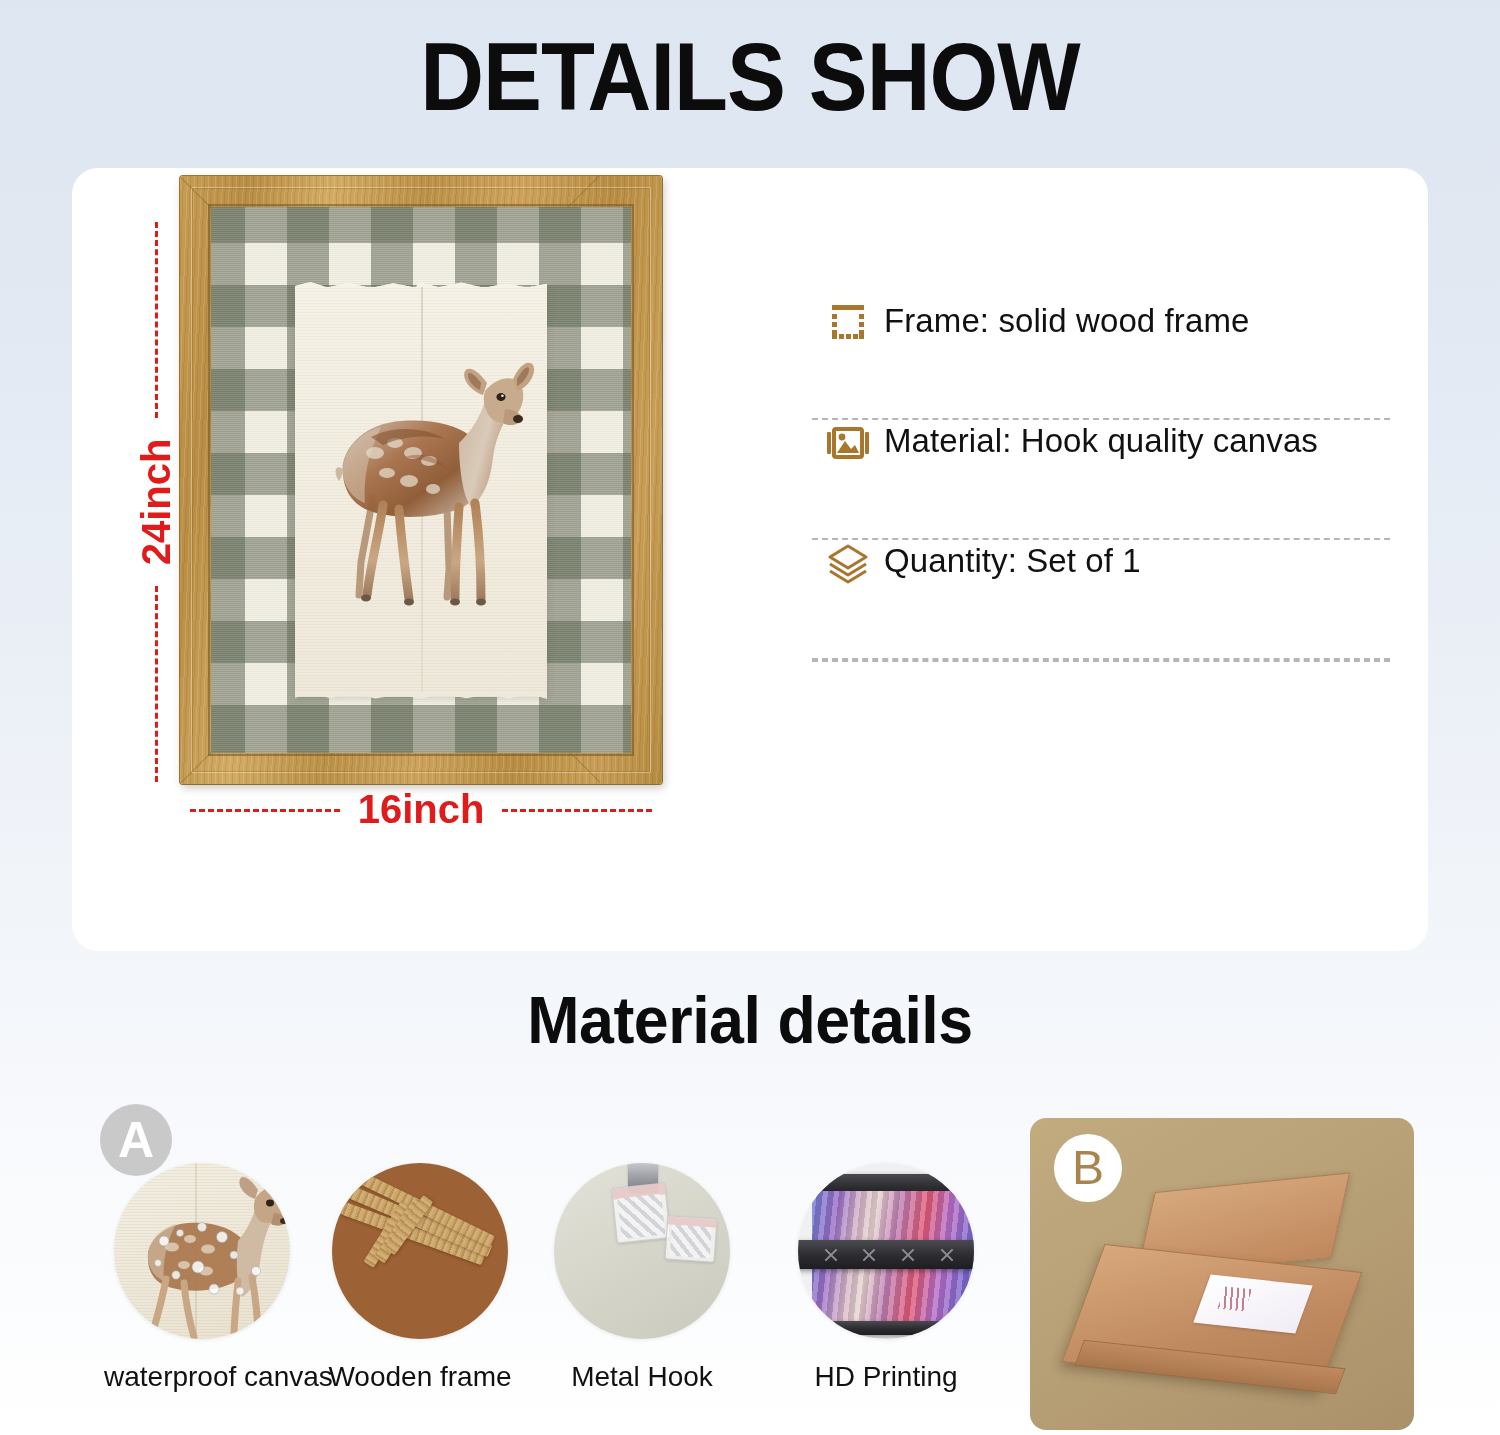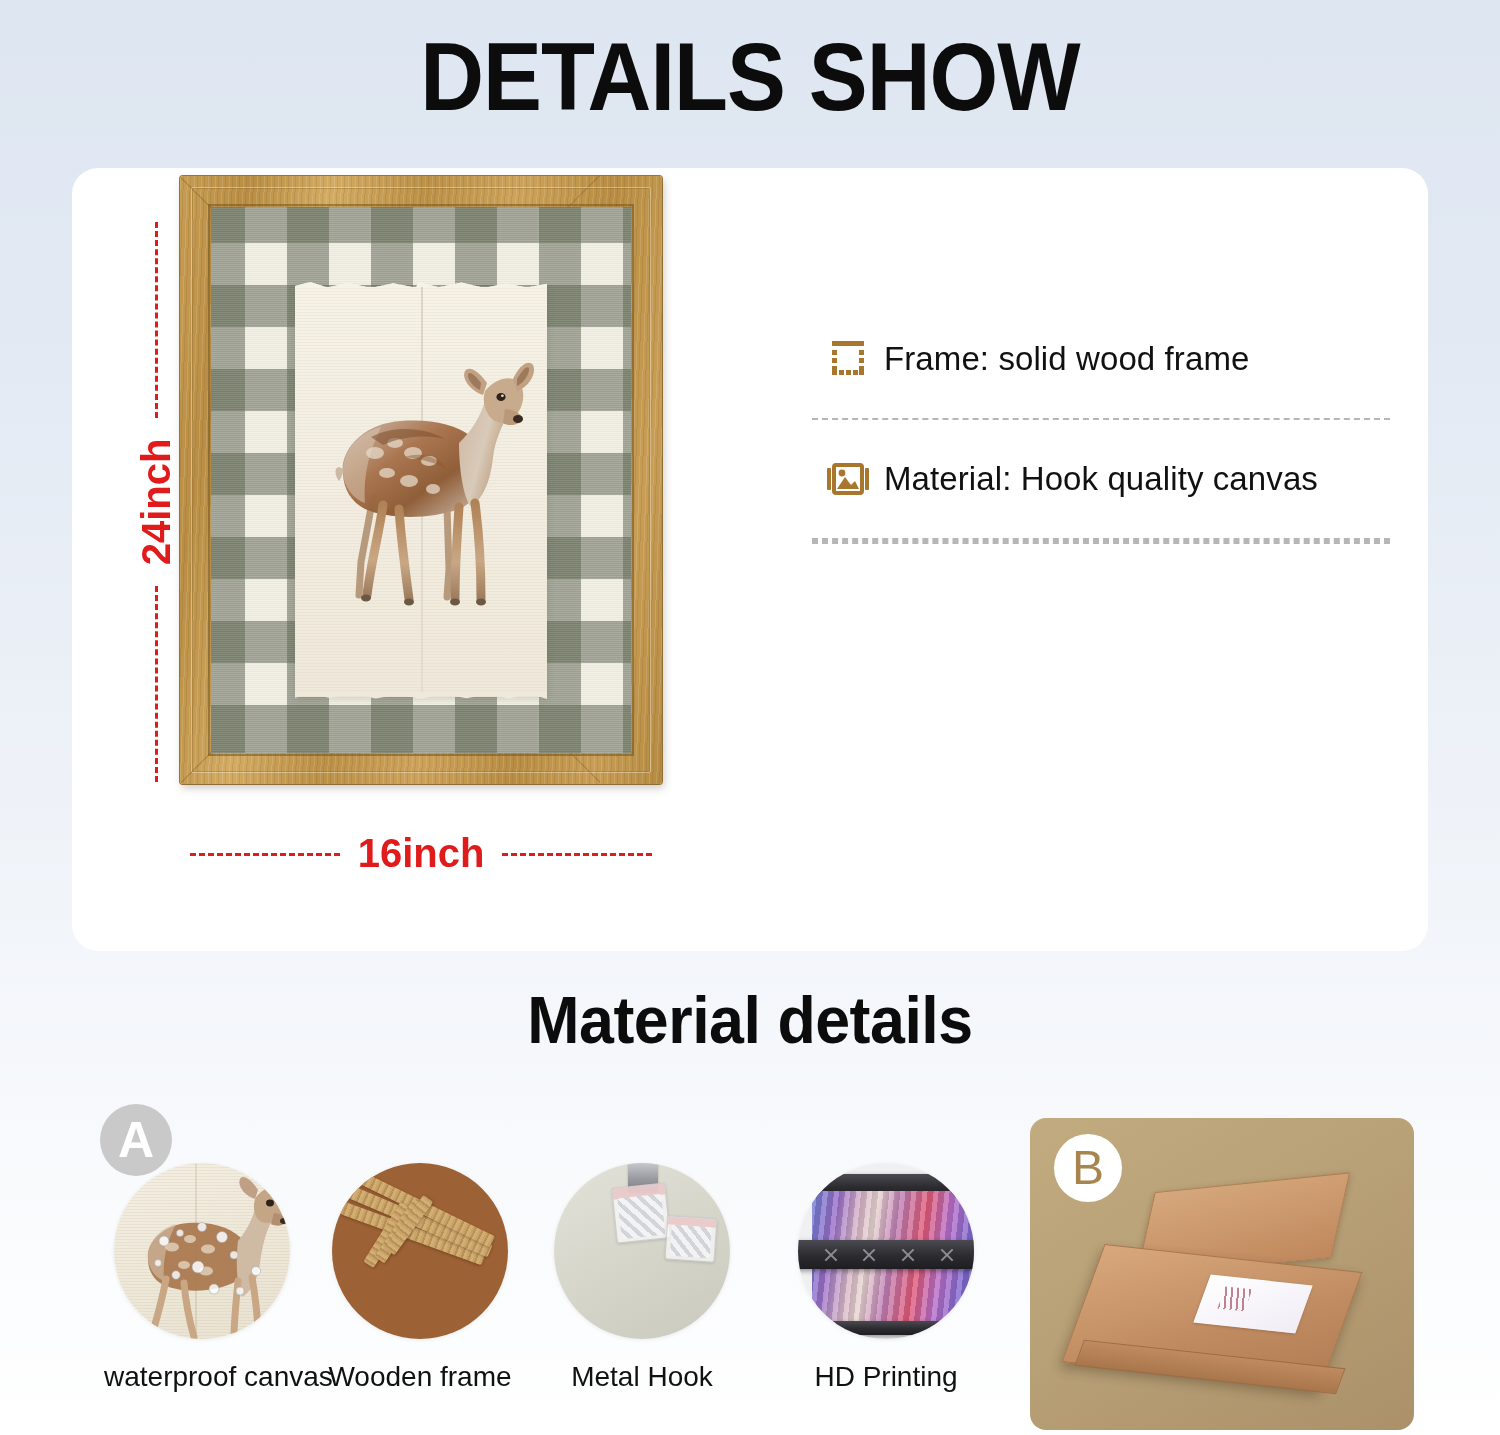--- a/index.html
+++ b/index.html
@@ -101,32 +101,32 @@
   
   .dim-v{ position:absolute; left:134px; top:222px; width:44px; height:560px; }
   .dim-v .dline{ position:absolute; left:21px; width:0; border-left:3px dashed #e01b1b; }
   .dim-v .dl-top{ top:0; height:196px; }
   .dim-v .dl-bot{ bottom:0; height:196px; }
   .dim-v .dtext{
     position:absolute; left:50%; top:50%; transform:translate(-50%,-50%) rotate(-90deg);
     color:#e01b1b; font-size:40px; font-weight:700; white-space:nowrap;
     font-family:"Liberation Sans", sans-serif;
   }
-  .dim-h{ position:absolute; left:190px; top:830px; width:462px; height:46px; }
+  .dim-h{ position:absolute; left:190px; top:786px; width:462px; height:46px; }
   .dim-h .hline{ position:absolute; top:23px; height:0; border-top:3px dashed #e01b1b; }
   .dim-h .hl-l{ left:0; width:150px; }
   .dim-h .hl-r{ right:0; width:150px; }
   .dim-h .dtext{
     position:absolute; left:50%; top:50%; transform:translate(-50%,-50%);
     color:#e01b1b; font-size:40px; font-weight:700; white-space:nowrap;
   }
 
   
   .features{ position:absolute; left:812px; top:300px; width:578px; }
-  .feature-row{ display:flex; align-items:center; min-height:118px; }
+  .feature-row{ display:flex; align-items:flex-start; min-height:118px; }
   .feat-icon{ width:72px; flex:0 0 72px; display:flex; align-items:center; justify-content:center; }
   .feat-text{ font-size:33px; color:#111; line-height:1.25; letter-spacing:.1px; }
   .feat-divider{ height:0; border-top:2px dashed #b6b6b6; }
 
   
   .section-title{
     position:absolute; left:0; top:982px; width:1500px; text-align:center;
     font-size:66px; font-weight:700; color:#0c0c0c; letter-spacing:-.5px;
     transform:scaleX(0.95); transform-origin:center top;
   }
@@ -369,20 +369,30 @@
         <rect x="40" y="12" width="4" height="22" rx="1" fill="#a8762d"></rect>
         <rect x="9" y="9" width="28" height="28" rx="2" fill="none" stroke="#a8762d" stroke-width="4"></rect>
         <path d="M12 33 L20 21 L26 29 L30 25 L34 33 Z" fill="#a8762d"></path>
         <circle cx="17" cy="17" r="3.4" fill="#a8762d"></circle>
       </svg>
     </div>
     <div class="feat-text">Material: Hook quality canvas</div>
   </div>
   <div class="feat-divider"></div>
 
+  <div class="feature-row">
+    <div class="feat-icon">
+      <svg width="46" height="46" viewBox="0 0 46 46" fill="none" stroke="#a8762d" stroke-width="3" stroke-linejoin="round">
+        <path d="M23 6 L41 17 L23 28 L5 17 Z"></path>
+        <path d="M5 24 L23 35 L41 24"></path>
+        <path d="M5 31 L23 42 L41 31"></path>
+      </svg>
+    </div>
+    <div class="feat-text">Quantity: Set of 1</div>
+  </div>
   <div class="feat-divider"></div>
 
   <div class="feat-divider"></div>
 </div>
 
 <div class="section-title">Material details</div>
 
 <div class="badge-a">A</div>
 
 <div class="thumbs">

